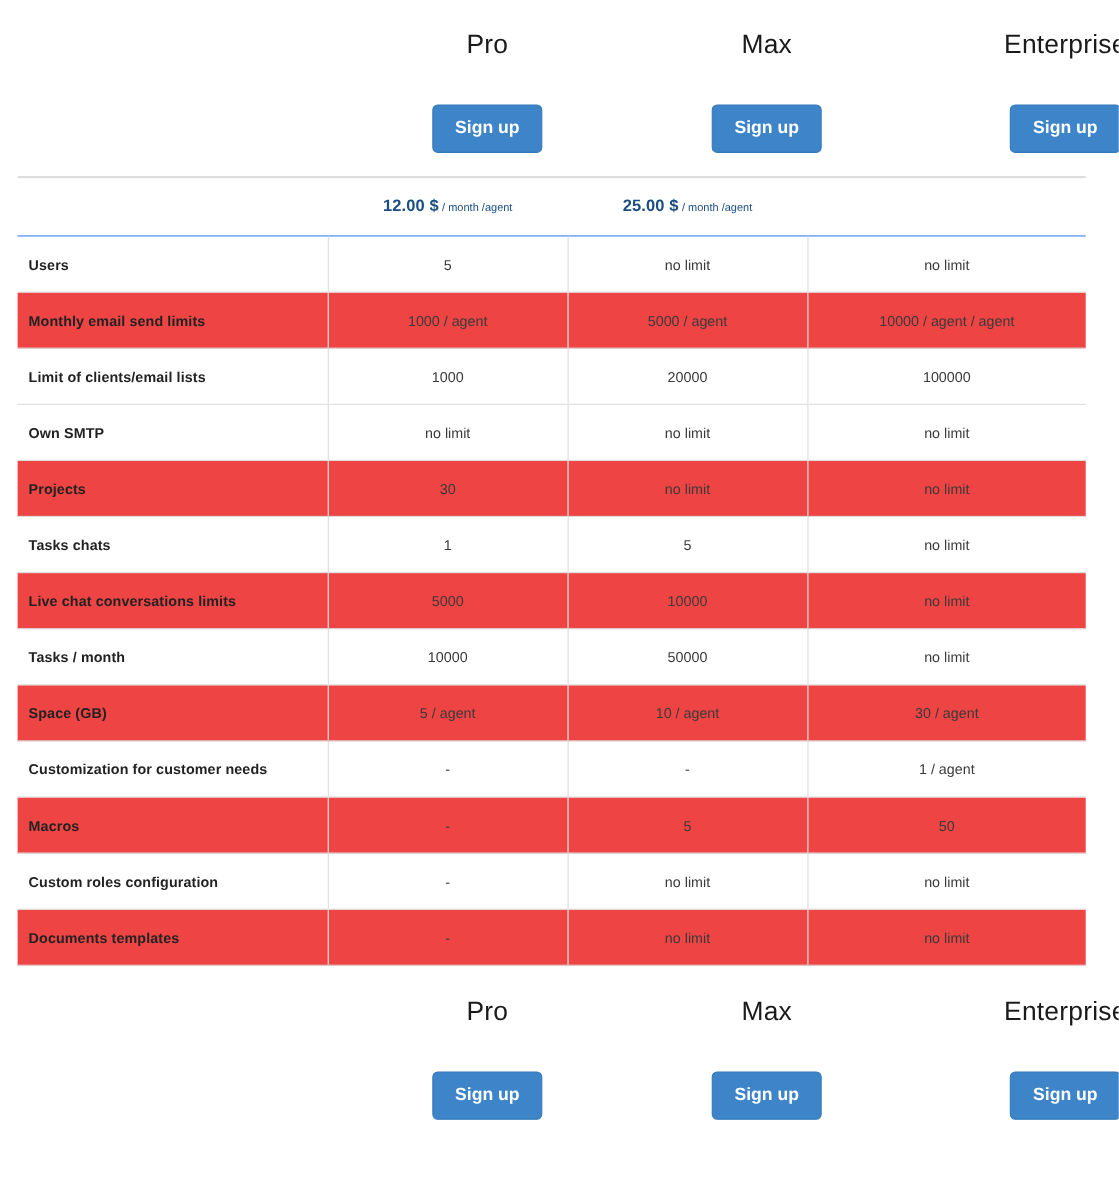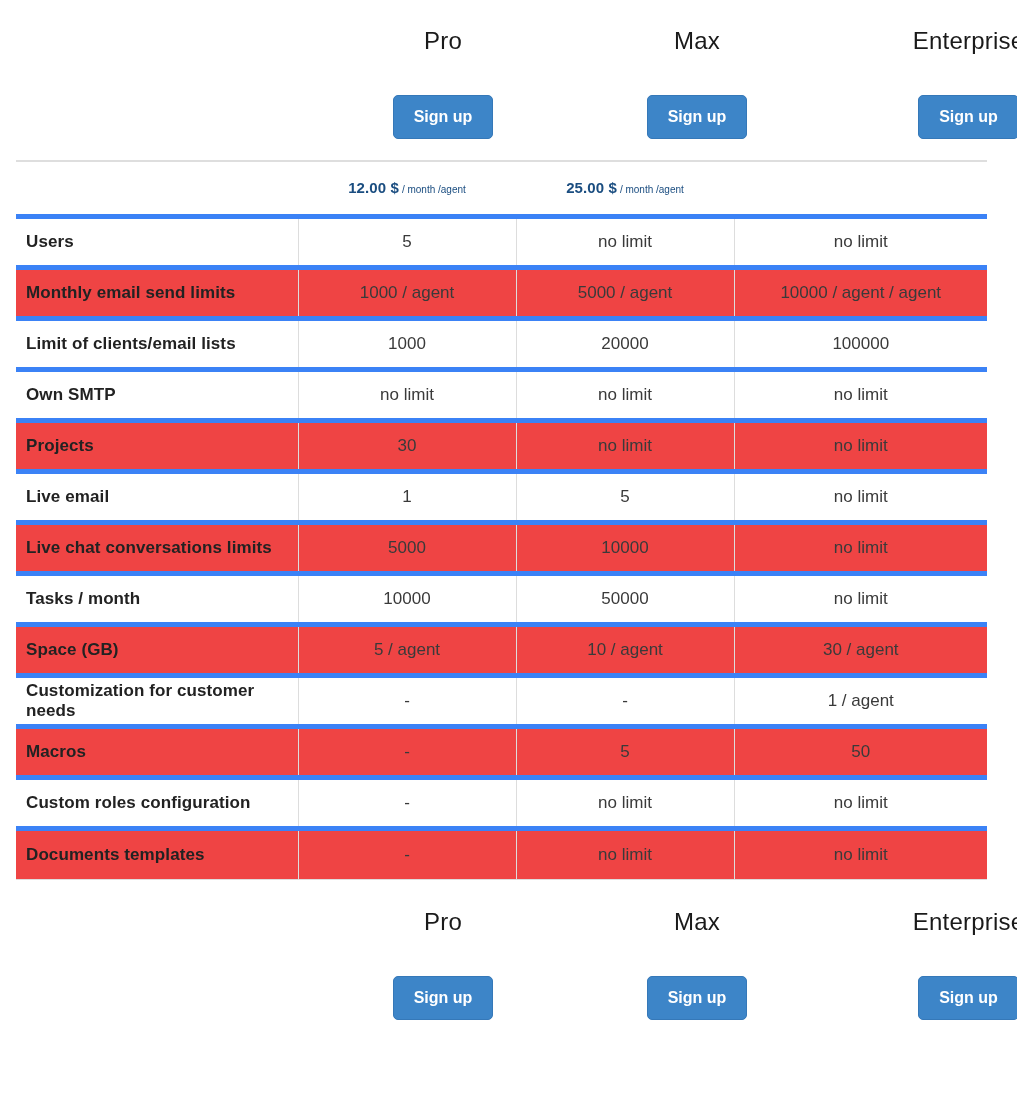--- a/index.html
+++ b/index.html
@@ -122,25 +122,25 @@
     border-collapse: collapse;
     table-layout: fixed;
   }
   .feature-table tr {
     background: #ffffff;
   }
   .feature-table tr.alt {
     background: #ef4444;
   }
   .feature-table td {
-    border-top: 5px solid #3b82f6;
+    border-top: 1px solid #3b82f6;
     border-bottom: 1px solid #dddddd;
     height: 51px;
     vertical-align: middle;
-    font-size: 17px;
+    font-size: 13px;
   }
   .feature-table td.label {
     width: 282px;
     padding-left: 10px;
     font-weight: 700;
     color: #222222;
     text-align: left;
     letter-spacing: 0.1px;
   }
   .feature-table td.val {
@@ -228,21 +228,21 @@
         <td class="val">no limit</td>
         <td class="val wide">no limit</td>
       </tr>
       <tr class="alt">
         <td class="label">Projects</td>
         <td class="val">30</td>
         <td class="val">no limit</td>
         <td class="val wide">no limit</td>
       </tr>
       <tr>
-        <td class="label">Live email</td>
+        <td class="label">Tasks chats</td>
         <td class="val">1</td>
         <td class="val">5</td>
         <td class="val wide">no limit</td>
       </tr>
       <tr class="alt">
         <td class="label">Live chat conversations limits</td>
         <td class="val">5000</td>
         <td class="val">10000</td>
         <td class="val wide">no limit</td>
       </tr>

